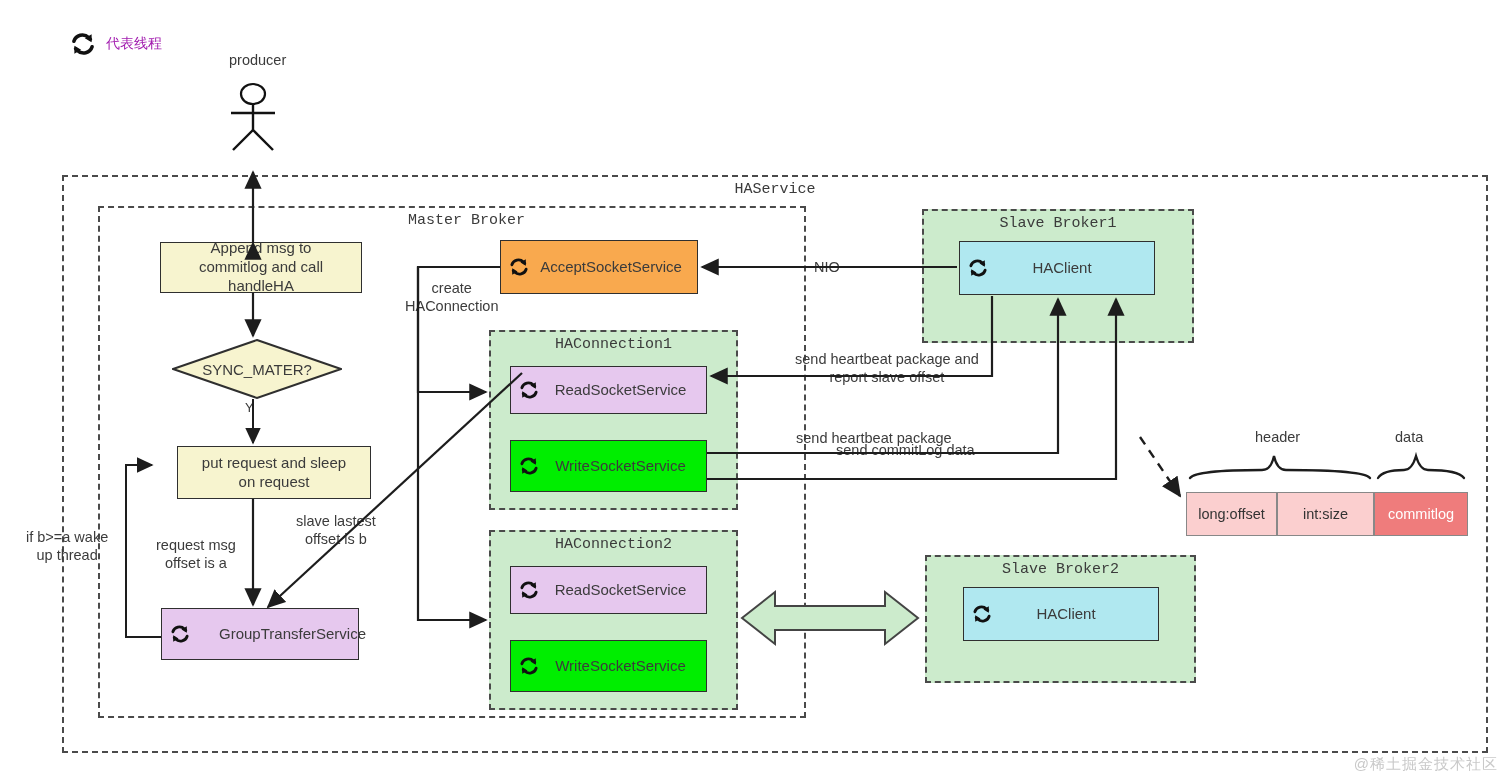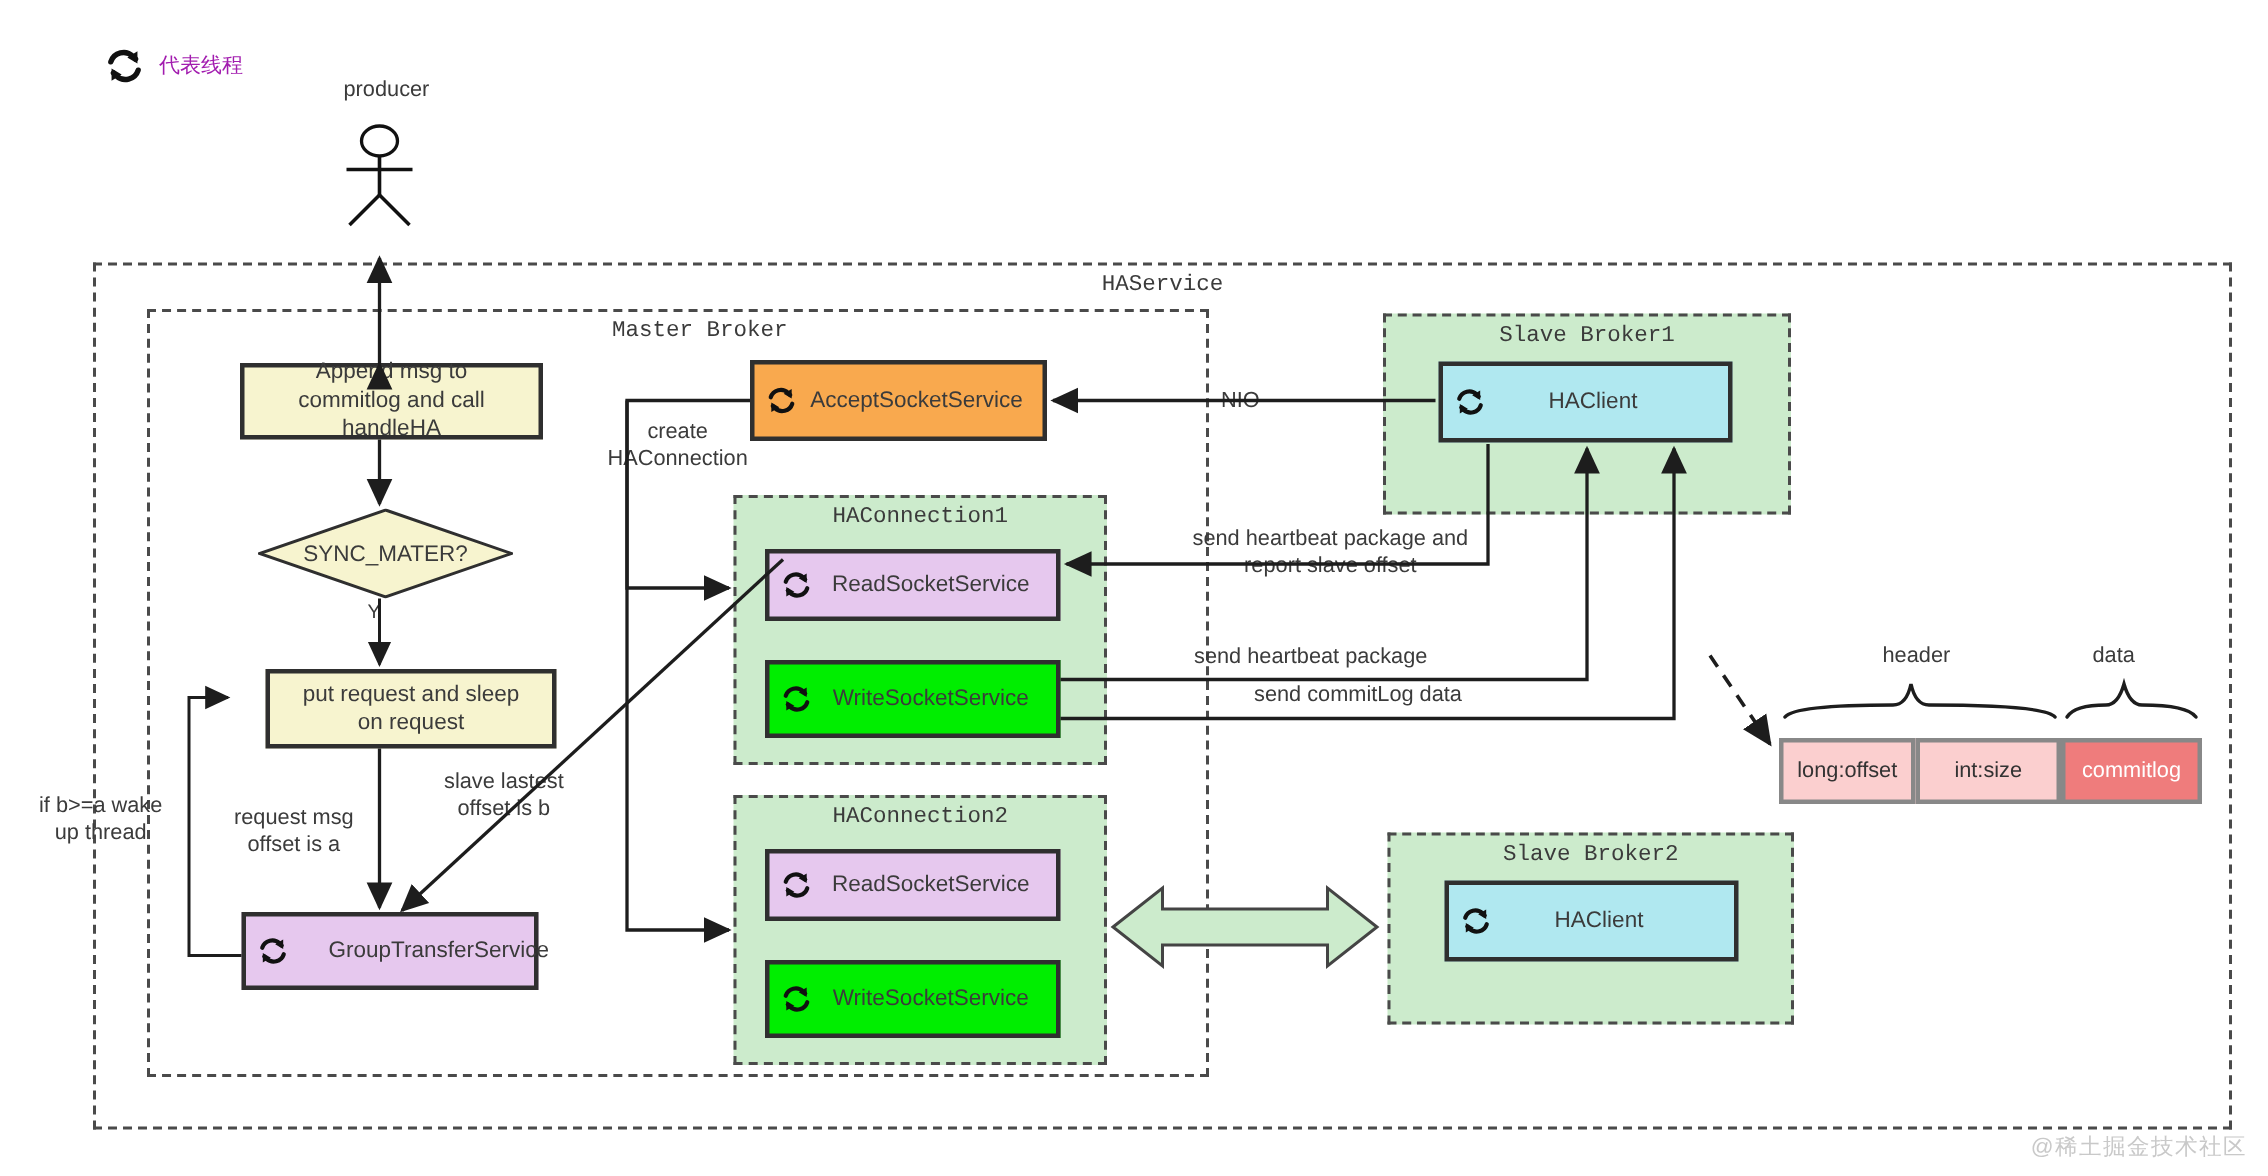--- a/index.html
+++ b/index.html
@@ -6,21 +6,21 @@
   body{font-family:"Liberation Sans","DejaVu Sans",sans-serif;}
   #canvas{position:relative;width:1512px;height:784px;background:#ffffff;overflow:hidden;}
   .abs{position:absolute;box-sizing:border-box;}
   .lbl{position:absolute;color:#3b3b3b;font-size:14.5px;white-space:pre;line-height:1.22;}
   .ctr{display:flex;align-items:center;justify-content:center;text-align:right;}
   
   .dashbox{border:2px dashed #4a4a4a;background:transparent;}
   .dashbox-title{position:absolute;top:4px;left:0;right:0;text-align:center;font-size:15px;color:#3b3b3b;font-family:Liberation Mono, monospace;}
   .greenzone{border:2px dashed #4a4a4a;background:#ccebcc;}
   
-  .node{border:3px solid #737373;display:flex;align-items:center;justify-content:center;text-align:center;font-size:15px;color:#3b3b3b;line-height:1.25;}
+  .node{border:1px solid #737373;display:flex;align-items:center;justify-content:center;text-align:center;font-size:15px;color:#3b3b3b;line-height:1.25;}
   .yellow{background:#f7f4cf;border-color:#2f2f2f;}
   .orange{background:#f9a94e;border-color:#2f2f2f;}
   .purple{background:#e6c8ee;border-color:#2f2f2f;}
   .green{background:#00ee00;border-color:#2f2f2f;}
   .cyan{background:#b0e8f0;border-color:#2f2f2f;}
   .pinklite{background:#fbcfcf;border-color:#888;}
   .pinkdark{background:#ef7c7c;border-color:#888;}
   .diamond-wrap{position:absolute;}
   .thr{position:absolute;width:24px;height:22px;left:6px;top:50%;transform:translateY(-50%);}
   svg.overlay{position:absolute;left:0;top:0;width:1512px;height:784px;pointer-events:none;}
@@ -192,21 +192,21 @@
         <polygon points="4.6,20.4 4.6,13.4 10.4,16.9" fill="#111"></polygon>
       </svg>
     </div>
     <span style="margin-left:10px;">HAClient</span>
   </div>
 
   <div class="lbl" style="left:814px;top:259px;">NIO</div>
   <div class="lbl" style="left:795px;top:351px;text-align:center;">send heartbeat package and
 report slave offset</div>
   <div class="lbl" style="left:796px;top:430px;">send heartbeat package</div>
-  <div class="lbl" style="left:836px;top:455px;">send commitLog data</div>
+  <div class="lbl" style="left:836px;top:442px;">send commitLog data</div>
 
   <div class="lbl" style="left:1255px;top:429px;">header</div>
   <div class="lbl" style="left:1395px;top:429px;">data</div>
 
   <div class="abs node pinklite" style="left:1186px;top:492px;width:91px;height:44px;font-size:14.5px;color:#333;">
     <span>long:offset</span>
   </div>
   <div class="abs node pinklite" style="left:1277px;top:492px;width:97px;height:44px;font-size:14.5px;color:#333;">
     <span>int:size</span>
   </div>

